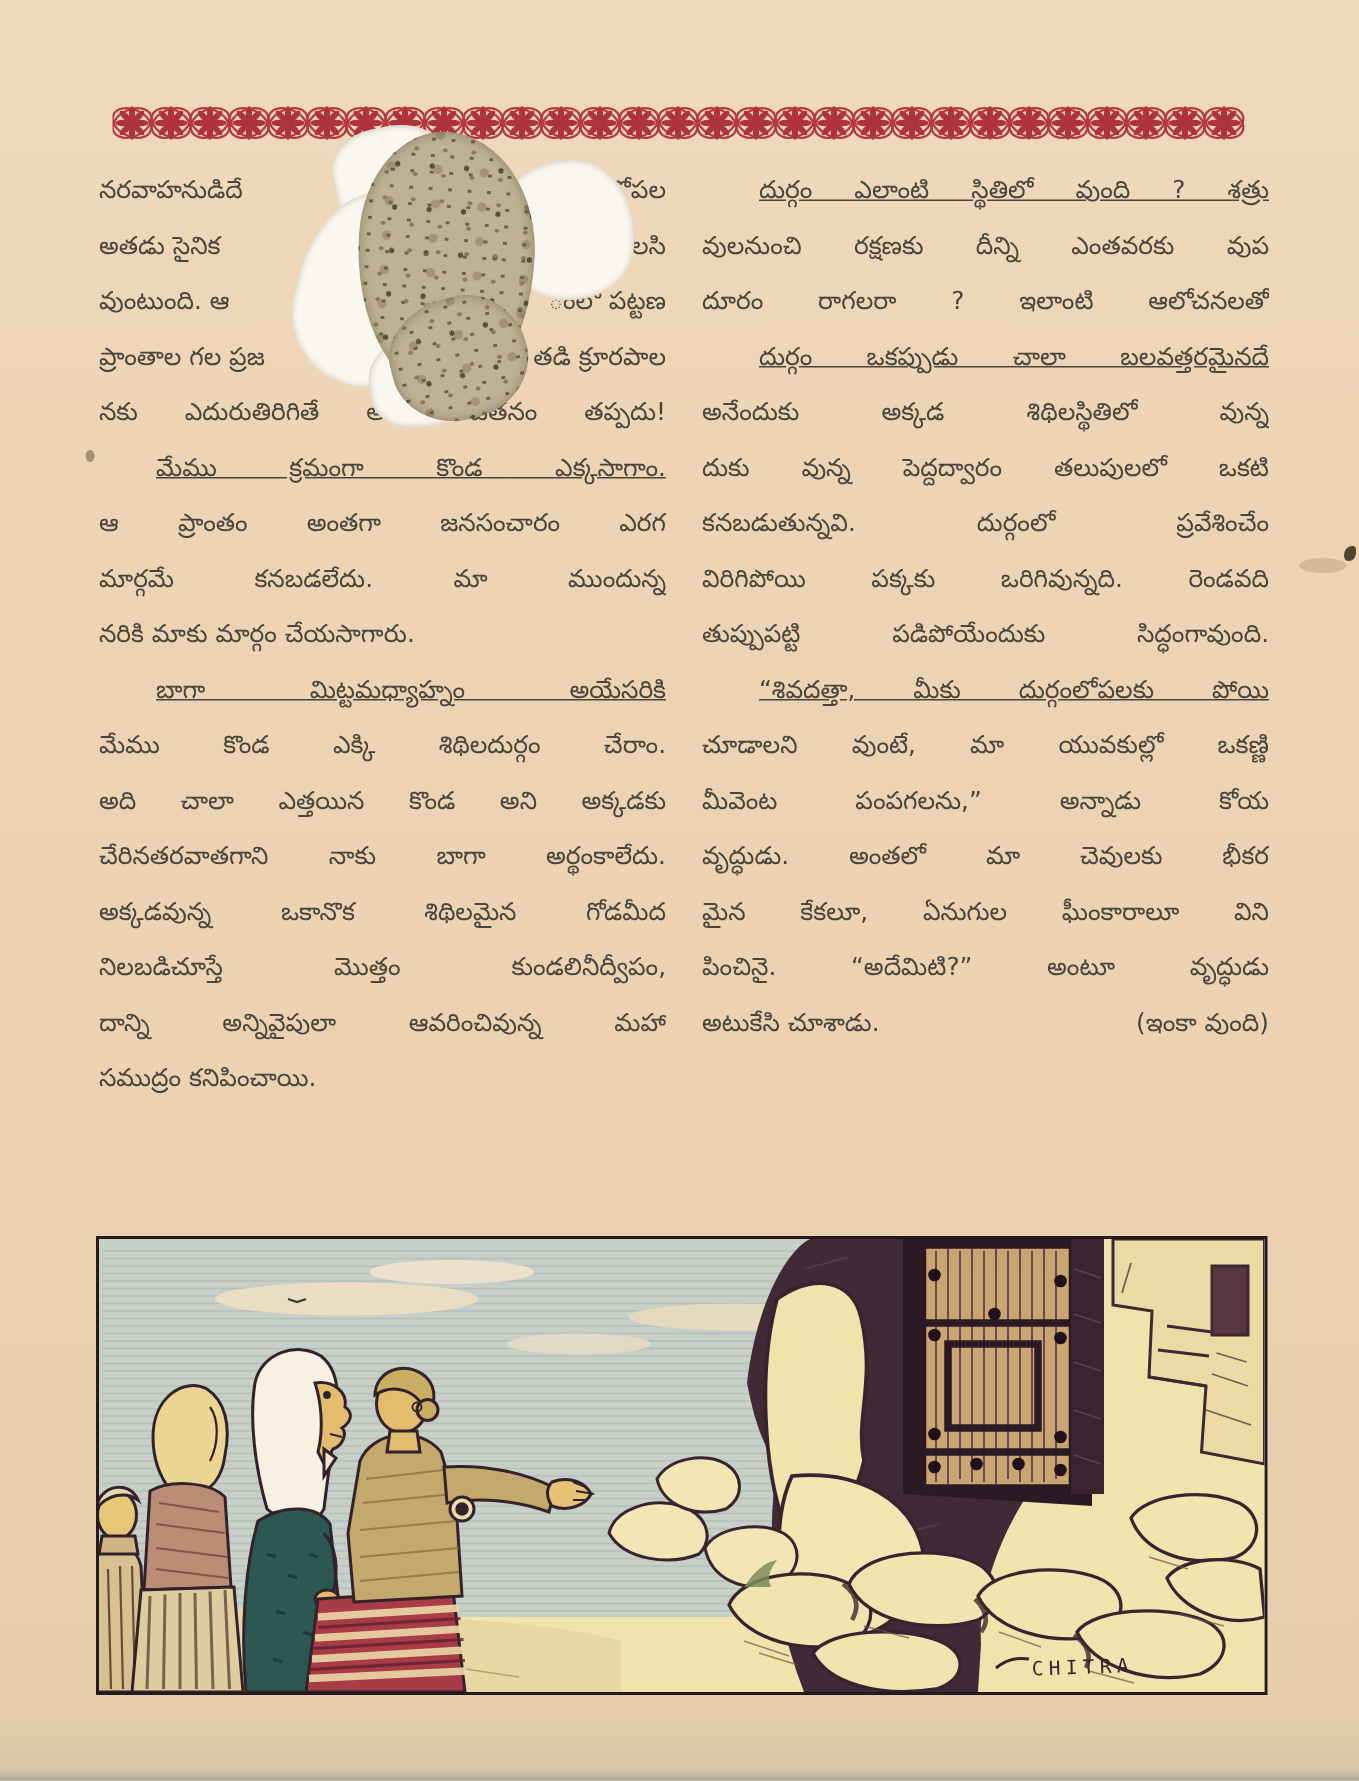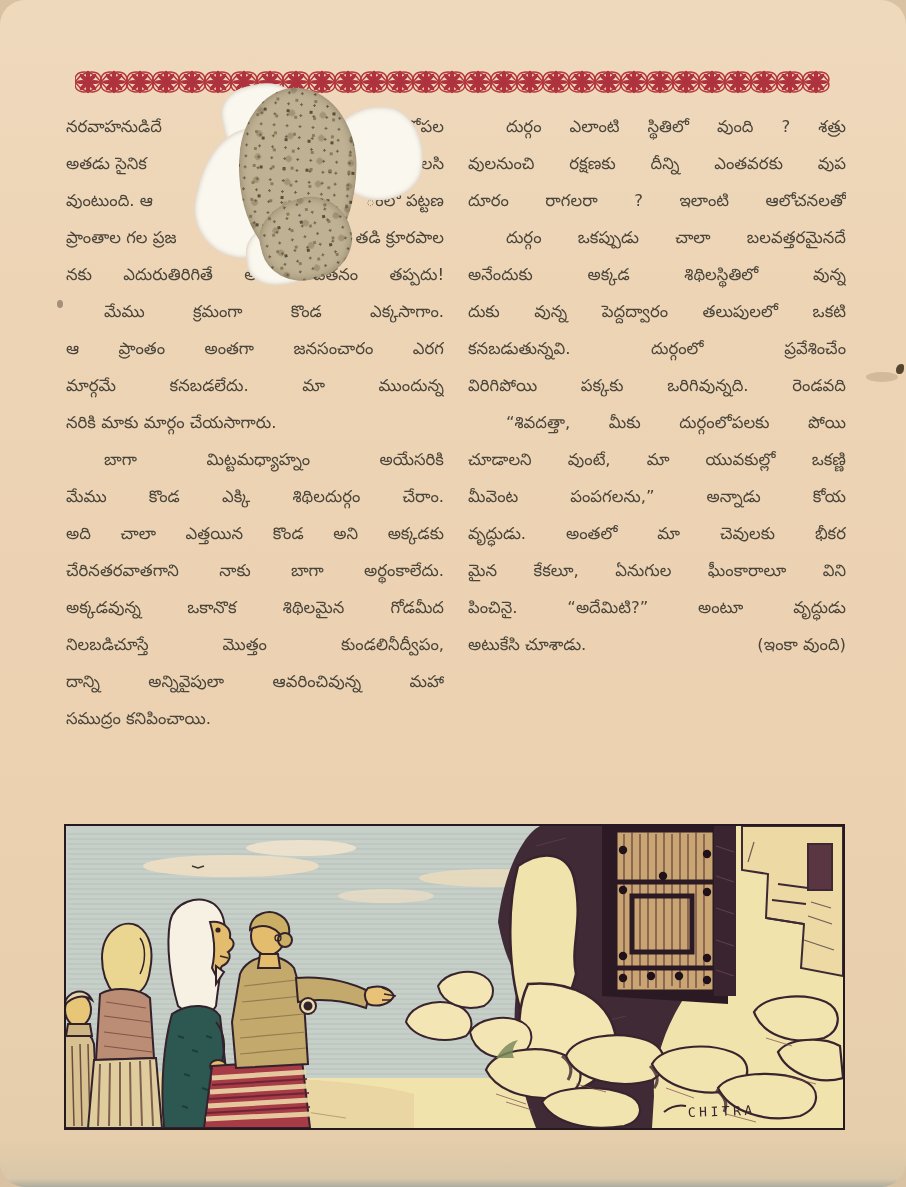--- a/index.html
+++ b/index.html
@@ -1,28 +1,28 @@
 <!DOCTYPE html>
 <html><head>
 <meta charset="utf-8">
 <style>
   html,body{margin:0;padding:0;background:#d9c2a4;}
   .page{position:relative;width:906px;height:1187px;overflow:hidden;
     background:linear-gradient(180deg,#efd9bd 0%,#edd4b5 25%,#ebd1b0 70%,#e6cdab 96%,#d6c6a8 100%);
-    font-family:"DejaVu Sans",sans-serif;border-radius:25px;}
+    font-family:"DejaVu Sans",sans-serif;}
   
   .ornament{position:absolute;left:75px;top:62px;}
   .mo{fill:none;stroke:#b5383f;stroke-width:1.5;}
   .mp{fill:#ae333e;}
   
   .columns{position:absolute;left:66px;top:108px;width:780px;display:flex;gap:24px;}
   .col{flex:1;min-width:0;color:#49453b;font-size:16.5px;}
   .ln{height:37px;line-height:37px;overflow:hidden;white-space:nowrap;}
   .j{text-align:justify;text-align-last:justify;}
-  .first{text-indent:38px;}
+  .first{text-indent:38px;text-decoration:underline;}
   .split{display:flex;justify-content:space-between;}
   
   .tear{position:absolute;}
   .w{background:#faf7ef;box-shadow:inset 0 0 5px rgba(140,110,80,.45);}
   .t1{left:222px;top:84px;width:80px;height:64px;border-radius:45% 55% 60% 40%;transform:rotate(-12deg);}
   .t2{left:330px;top:106px;width:94px;height:94px;border-radius:55% 45% 50% 50%/48% 60% 40% 52%;transform:rotate(8deg);}
   .t3{left:198px;top:128px;width:94px;height:130px;border-radius:50% 50% 45% 55%/55% 45% 60% 40%;transform:rotate(14deg);}
   .t4{left:246px;top:222px;width:82px;height:62px;border-radius:50% 50% 60% 40%;transform:rotate(-6deg);}
   .mottle{background-color:#bfb193;
     background-image:
@@ -138,20 +138,21 @@
     </div>
     <div class="col">
       <div class="ln j first">దుర్గం ఎలాంటి స్థితిలో వుంది ? శత్రు</div>
       <div class="ln j">వులనుంచి రక్షణకు దీన్ని ఎంతవరకు వుప</div>
       <div class="ln j">దూరం రాగలరా ? ఇలాంటి ఆలోచనలతో</div>
       <div class="ln j first">దుర్గం ఒకప్పుడు చాలా బలవత్తరమైనదే</div>
       <div class="ln j">అనేందుకు అక్కడ శిథిలస్థితిలో వున్న</div>
       <div class="ln j">దుకు వున్న పెద్దద్వారం తలుపులలో ఒకటి</div>
       <div class="ln j">కనబడుతున్నవి. దుర్గంలో ప్రవేశించేం</div>
       <div class="ln j">విరిగిపోయి పక్కకు ఒరిగివున్నది. రెండవది</div>
+      <div class="ln j">తుప్పుపట్టి పడిపోయేందుకు సిద్ధంగావుంది.</div>
       <div class="ln j first">“శివదత్తా, మీకు దుర్గంలోపలకు పోయి</div>
       <div class="ln j">చూడాలని వుంటే, మా యువకుల్లో ఒకణ్ణి</div>
       <div class="ln j">మీవెంట పంపగలను,” అన్నాడు కోయ</div>
       <div class="ln j">వృద్ధుడు. అంతలో మా చెవులకు భీకర</div>
       <div class="ln j">మైన కేకలూ, ఏనుగుల ఘీంకారాలూ విని</div>
       <div class="ln j">పించినై. “అదేమిటి?” అంటూ వృద్ధుడు</div>
       <div class="ln split">
           <span>అటుకేసి చూశాడు.</span>
           <span>(ఇంకా వుంది)</span>
         </div>

